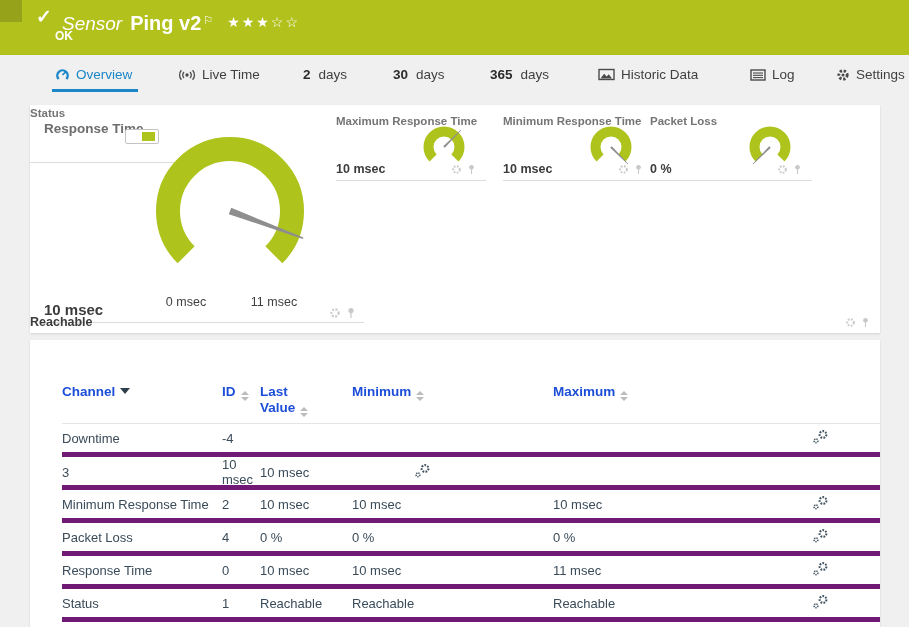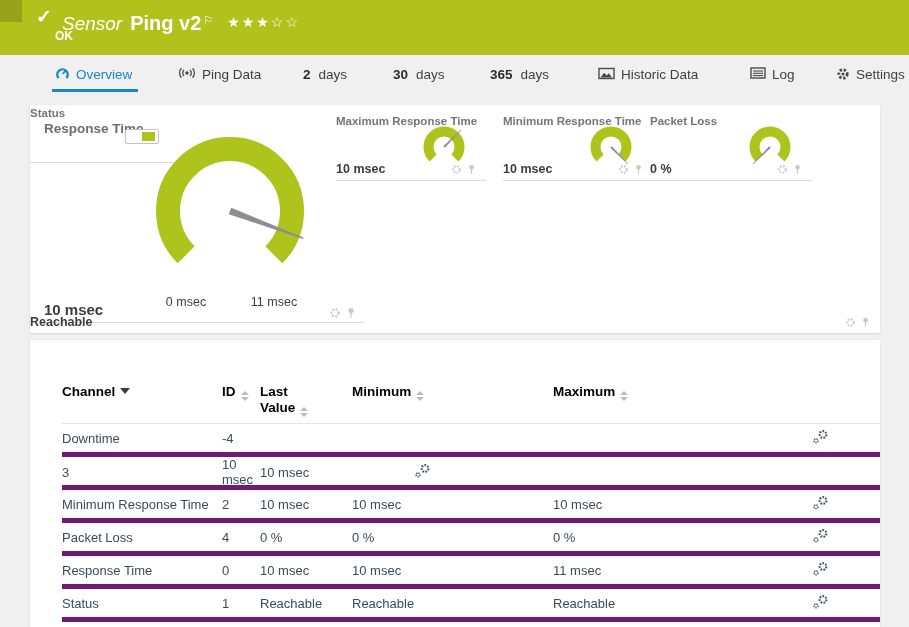--- a/index.html
+++ b/index.html
@@ -17,21 +17,21 @@
   .hdr-check { position:absolute; left:36px; top:5px; color:#fff; font-size:19px; font-weight:bold; }
   .hdr-title { position:absolute; left:62px; top:12px; color:#fff; white-space:nowrap; }
   .hdr-kind { font-style:italic; font-size:19px; margin-right:8px; }
   .hdr-name { font-weight:bold; font-size:20px; }
   .hdr-flag { font-size:11px; vertical-align:super; margin-left:2px; }
   .hdr-stars { font-size:14px; letter-spacing:2px; margin-left:14px; vertical-align:3px; }
   .hdr-status { position:absolute; left:55px; top:29px; color:#fff; font-weight:bold; font-size:12px; }
 
   
   .tabbar { position:absolute; top:60px; left:0; width:909px; height:37px; }
-  .tab { position:absolute; top:7px; display:flex; gap:6px;
+  .tab { position:absolute; top:7px; display:flex; align-items:center; gap:6px;
          font-size:13.5px; color:#3f3f3f; cursor:pointer; white-space:nowrap; }
   .tab .num { font-weight:bold; color:#2b2b2b; margin-right:2px; }
   .tab.active { color:#1b86c8; }
   .tab.active::after { content:''; position:absolute; left:-3px; right:-6px; bottom:-10px;
                        height:3px; background:#1b86c8; }
   .t-overview{left:55px} .t-live{left:178px} .t-2d{left:303px} .t-30d{left:393px}
   .t-365d{left:490px} .t-historic{left:598px} .t-log{left:750px} .t-settings{left:836px}
 
   
   .card { position:absolute; left:30px; width:850px; background:#fff;
@@ -68,21 +68,21 @@
   .toggle-knob { position:absolute; right:3px; top:2px; width:13px; height:9px; background:#aec31c; }
 
   
   .tbl { position:absolute; left:0; top:0; width:100%; padding-left:32px; }
   .trow, .thead {
     display:grid;
     grid-template-columns:160px 38px 92px 201px 197px 1fr;
     align-items:center;
   }
   .thead { height:84px; align-items:start; padding-top:44px;
-           border-bottom:1px solid #e4e4e4; font-size:13.5px; font-weight:bold; color:#000000; }
+           border-bottom:1px solid #e4e4e4; font-size:13.5px; font-weight:bold; color:#1d4ed8; }
   .thead .hcell { line-height:16px; }
   .trow { height:33px; border-bottom:5px solid #701a75; font-size:13px; }
   .c-r { text-align:left; }
   .c-icon { padding-left:62px; }
   .sortset { display:inline-flex; flex-direction:column; gap:2px; margin-left:5px; vertical-align:1px; }
   .tri-u { width:0;height:0;border-left:4px solid transparent;border-right:4px solid transparent;
            border-bottom:4px solid #bcbcbc; }
   .tri-d { width:0;height:0;border-left:4px solid transparent;border-right:4px solid transparent;
            border-top:4px solid #bcbcbc; }
   .tri-solid { display:inline-block; width:0;height:0; margin-left:5px; vertical-align:2px;
@@ -109,21 +109,21 @@
       <line x1="7.5" y1="7" x2="10.6" y2="3.9" stroke="#1b86c8" stroke-width="1.6"></line>
     </svg>
     <span>Overview</span>
   </div>
   <div class="tab t-live">
     <svg width="18" height="12" viewBox="0 0 18 12">
       <circle cx="9" cy="6" r="1.7" fill="#4a4a4a"></circle>
       <path d="M6 3a4.2 4.2 0 0 0 0 6 M3.4 1.2a7.2 7.2 0 0 0 0 9.6" fill="none" stroke="#4a4a4a" stroke-width="1.3"></path>
       <path d="M12 3a4.2 4.2 0 0 1 0 6 M14.6 1.2a7.2 7.2 0 0 1 0 9.6" fill="none" stroke="#4a4a4a" stroke-width="1.3"></path>
     </svg>
-    <span>Ping Data</span>
+    <span>Live Time</span>
   </div>
   <div class="tab t-2d">
     <span class="num">2</span>
     <span>days</span>
   </div>
   <div class="tab t-30d">
     <span class="num">30</span>
     <span>days</span>
   </div>
   <div class="tab t-365d">

